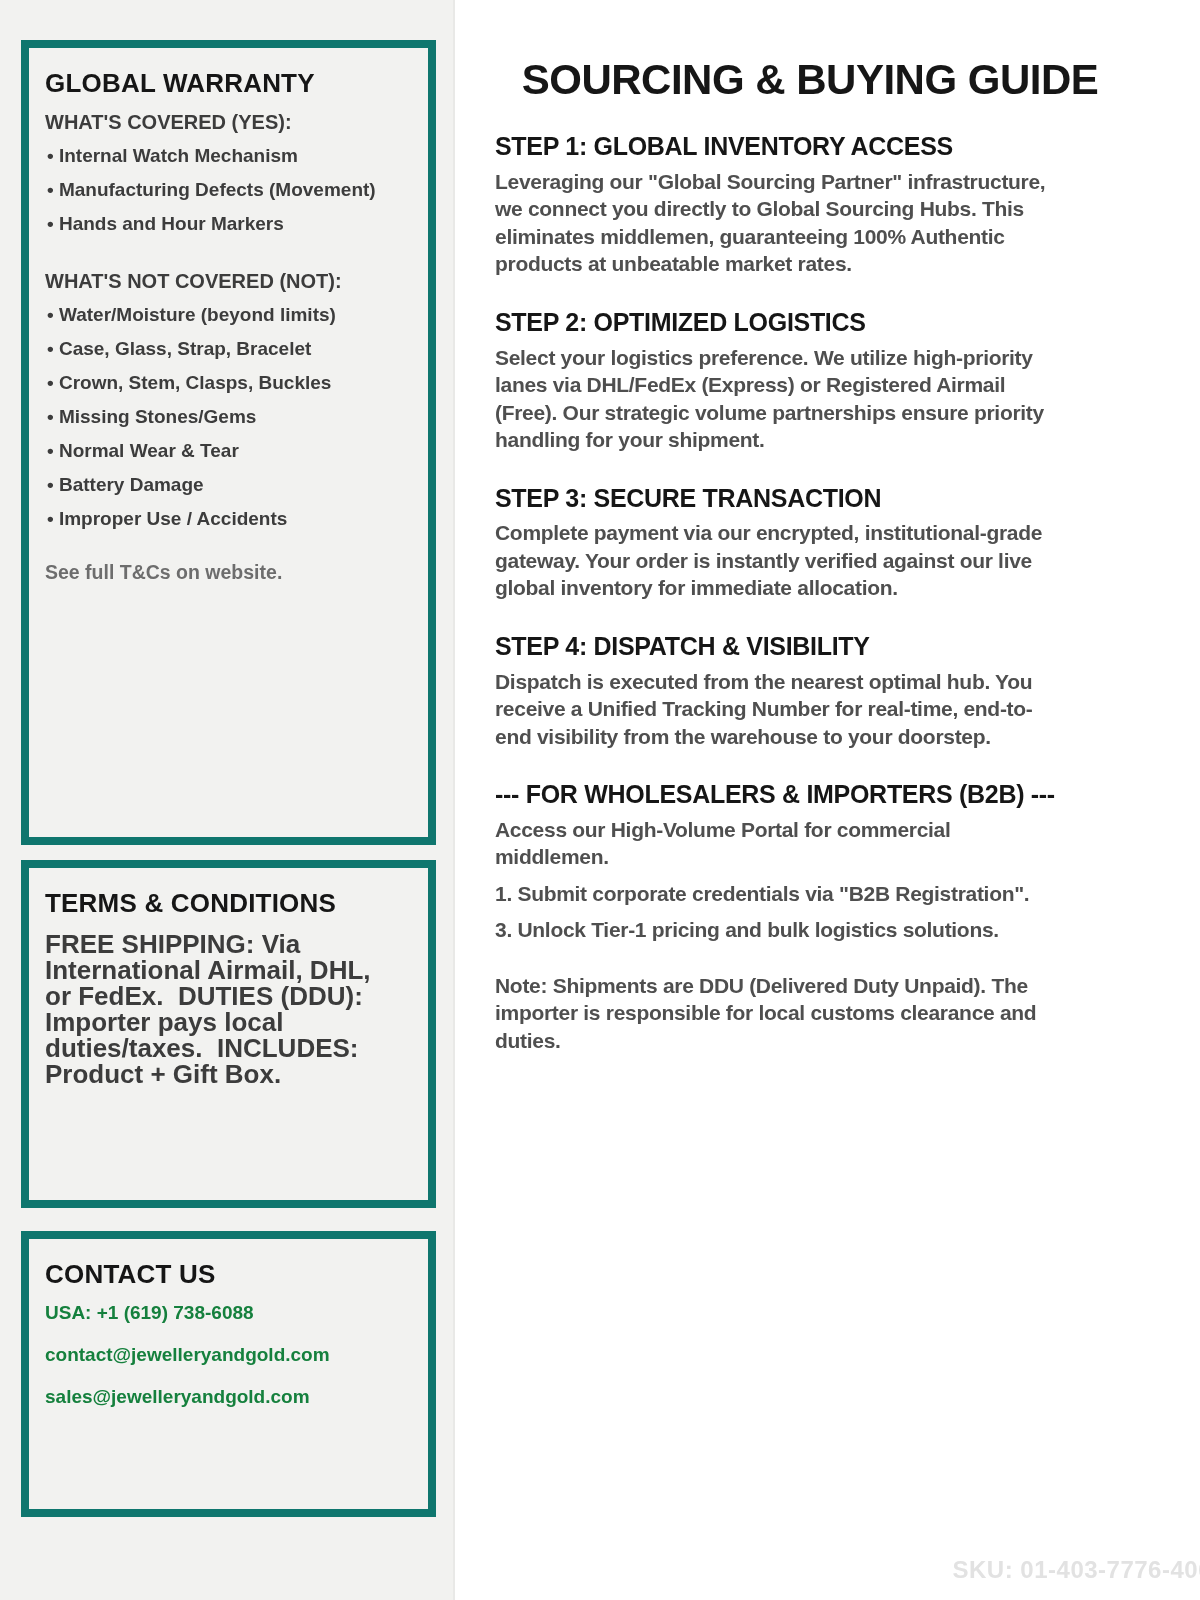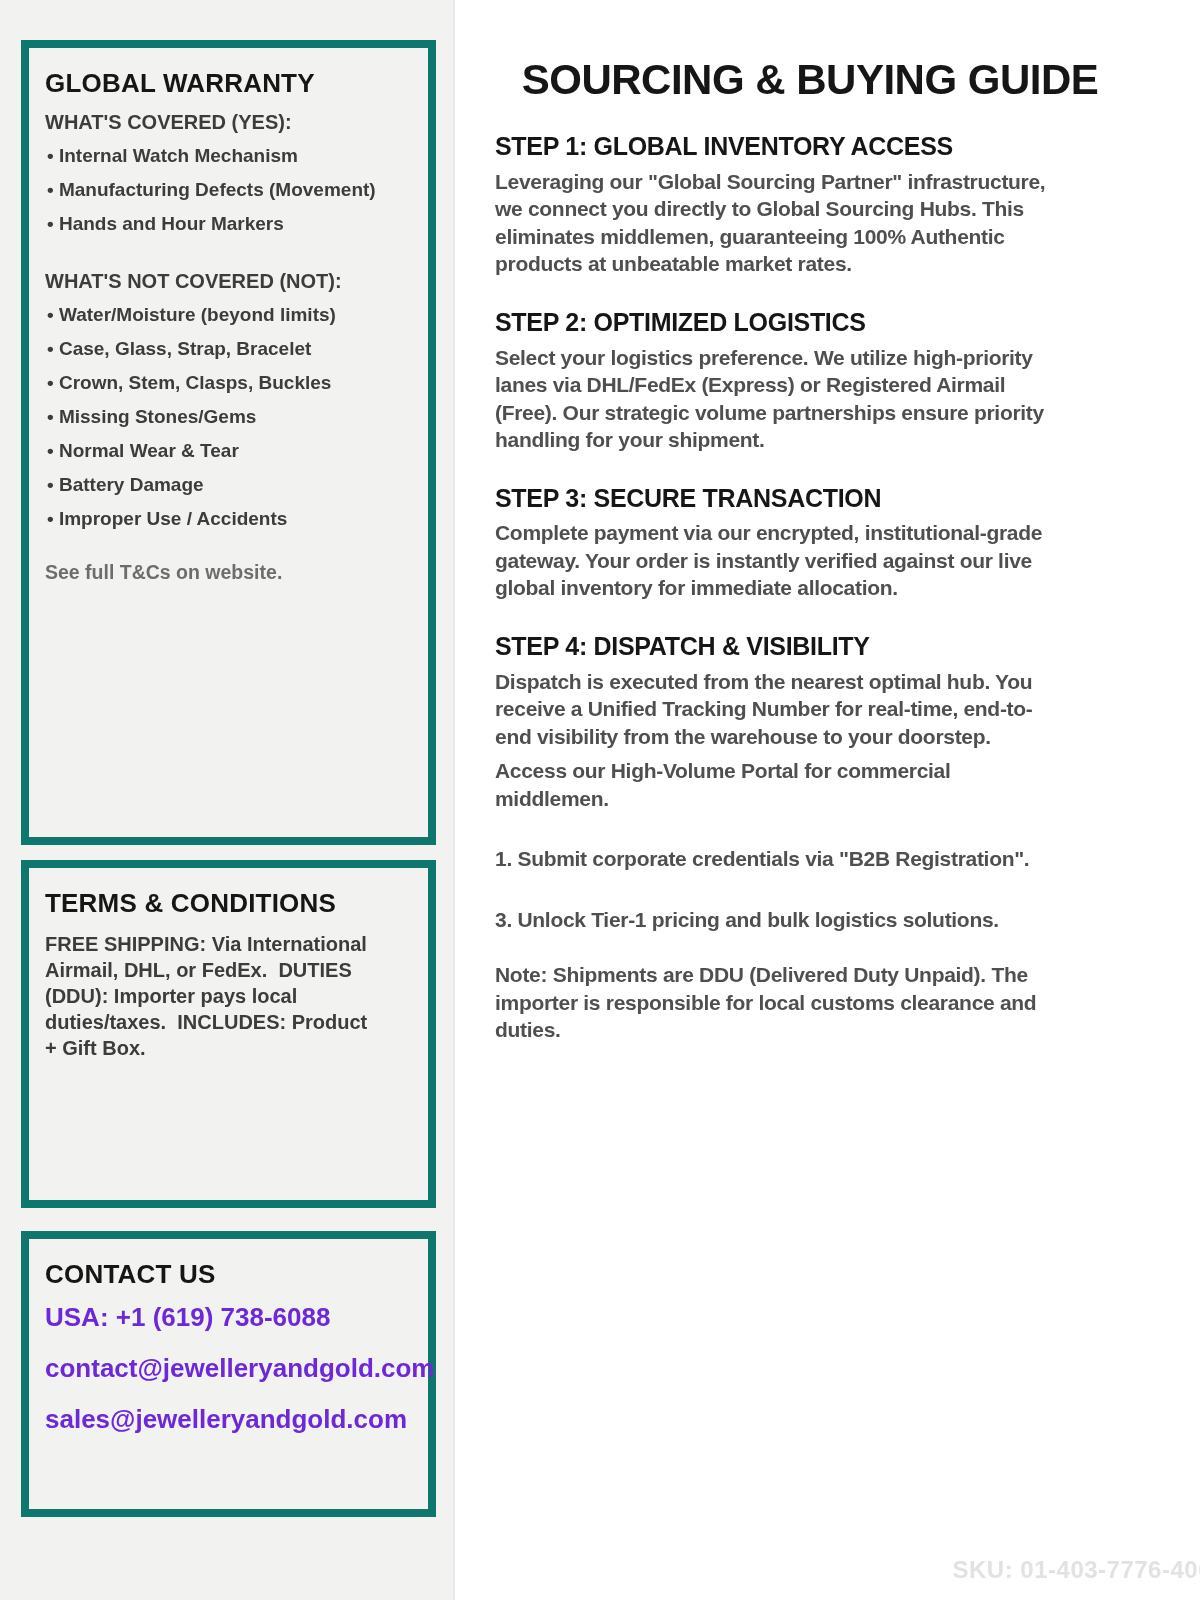--- a/index.html
+++ b/index.html
@@ -59,32 +59,32 @@
   .plain-list li::before { content: "\2022\00a0 "; color: #3c3c3c; }
 
   .footnote {
     margin-top: 32px;
     font-size: 19.5px;
     font-weight: bold;
     color: #6d6d6d;
   }
 
   .terms-body {
-    font-size: 20px;
+    font-size: 26px;
     font-weight: bold;
     color: #3c3c3c;
     line-height: 26px;
     width: 335px;
     white-space: pre-wrap;
   }
 
   .contact-line {
-    font-size: 26px;
-    font-weight: bold;
-    color: #6d28d9;
+    font-size: 19px;
+    font-weight: bold;
+    color: #15803d;
     margin-bottom: 20px;
   }
 
   
   .main {
     position: absolute;
     left: 455px; top: 0;
     width: 745px; height: 1600px;
     padding: 0 75px 0 40px;
   }
@@ -108,21 +108,21 @@
   .main h1 { margin-bottom: 30px; }
   .body-text {
     margin-top: 7px;
     width: 560px;
     font-size: 21px;
     font-weight: bold;
     letter-spacing: -0.3px;
     color: #4f4f4f;
     line-height: 27.5px;
   }
-  .b2b-step { margin-top: 33px; }
+  .b2b-step { margin-top: 9px; }
   .b2b-note { margin-top: 28px; }
 
   .sku {
     position: absolute;
     right: -12px;
     bottom: 16px;
     font-size: 24px;
     font-weight: bold;
     letter-spacing: 0.5px;
     color: #e2e2e2;
@@ -186,20 +186,21 @@
     <h2>STEP 3: SECURE TRANSACTION</h2>
     <p class="body-text">Complete payment via our encrypted, institutional-grade gateway. Your order is instantly verified against our live global inventory for immediate allocation.</p>
   </section>
 
   <section>
     <h2>STEP 4: DISPATCH &amp; VISIBILITY</h2>
     <p class="body-text">Dispatch is executed from the nearest optimal hub. You receive a Unified Tracking Number for real-time, end-to-end visibility from the warehouse to your doorstep.</p>
   </section>
 
   <section>
+    <h2>--- FOR WHOLESALERS &amp; IMPORTERS (B2B) ---</h2>
     <p class="body-text">Access our High-Volume Portal for commercial middlemen.</p>
     <p class="body-text b2b-step">1. Submit corporate credentials via "B2B Registration".</p>
     <p class="body-text b2b-step">3. Unlock Tier-1 pricing and bulk logistics solutions.</p>
     <p class="body-text b2b-note">Note: Shipments are DDU (Delivered Duty Unpaid). The importer is responsible for local customs clearance and duties.</p>
   </section>
 </div>
 
 <div class="sku">SKU: 01-403-7776-406</div>
 
 </body></html>

